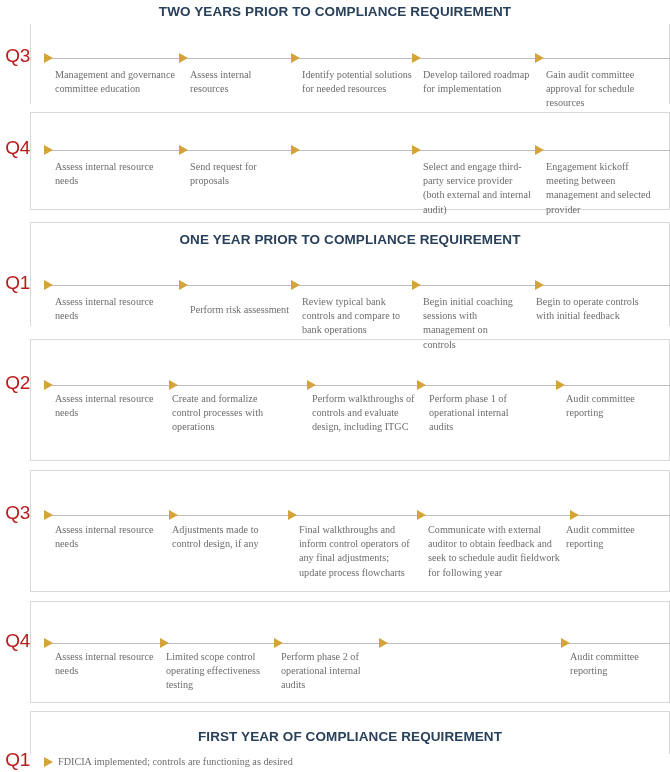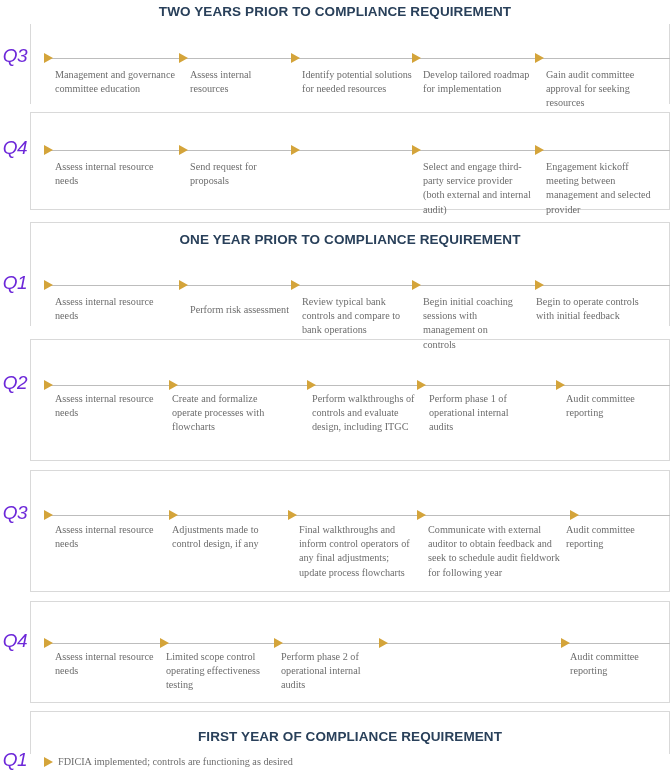--- a/index.html
+++ b/index.html
@@ -42,28 +42,27 @@
     background: transparent;
   }
   .q-box.no-top { border-top: none; }
   .q-box.no-bottom { border-bottom: none; }
 
   
   .q-label {
     position: absolute;
     left: 0px;
     width: 30px;
-    text-align: center;
+    text-align: right;
     font-family: "Liberation Sans", "DejaVu Sans", sans-serif;
     font-size: 19px;
     font-weight: 400;
-    color: #6d28d9;
+    color: #b91c1c;
     letter-spacing: -0.3px;
     line-height: 1;
-    font-style: italic;
   }
 
   
   .axis {
     position: absolute;
     left: 47px;
     right: 0px;
     height: 1px;
     background: #bdbdbd;
   }
@@ -115,21 +114,21 @@
     <div class="marker" style="left:44px;  top:29px;"></div>
     <div class="marker" style="left:179px; top:29px;"></div>
     <div class="marker" style="left:291px; top:29px;"></div>
     <div class="marker" style="left:412px; top:29px;"></div>
     <div class="marker" style="left:535px; top:29px;"></div>
 
     <div class="milestone-text" style="left:55px;  top:44px; width:126px;">Management and governance committee education</div>
     <div class="milestone-text" style="left:190px; top:44px; width:100px;">Assess internal resources</div>
     <div class="milestone-text" style="left:302px; top:44px; width:112px;">Identify potential solutions for needed resources</div>
     <div class="milestone-text" style="left:423px; top:44px; width:108px;">Develop tailored roadmap for implementation</div>
-    <div class="milestone-text" style="left:546px; top:44px; width:116px;">Gain audit committee approval for seeking resources</div>
+    <div class="milestone-text" style="left:546px; top:44px; width:116px;">Gain audit committee approval for schedule resources</div>
   </div>
 
   <div class="q-section" style="top:112px; height:98px;">
     <div class="q-box"></div>
     <div class="q-label" style="top:26px;">Q4</div>
     <div class="axis" style="top:38px;"></div>
 
     <div class="marker" style="left:44px;  top:33px;"></div>
     <div class="marker" style="left:179px; top:33px;"></div>
     <div class="marker" style="left:291px; top:33px;"></div>
@@ -166,21 +165,21 @@
     <div class="q-label" style="top:34px;">Q2</div>
     <div class="axis" style="top:46px;"></div>
 
     <div class="marker" style="left:44px;  top:41px;"></div>
     <div class="marker" style="left:169px; top:41px;"></div>
     <div class="marker" style="left:307px; top:41px;"></div>
     <div class="marker" style="left:417px; top:41px;"></div>
     <div class="marker" style="left:556px; top:41px;"></div>
 
     <div class="milestone-text" style="left:55px;  top:53px; width:110px;">Assess internal resource needs</div>
-    <div class="milestone-text" style="left:172px; top:53px; width:114px;">Create and formalize operate processes with flowcharts</div>
+    <div class="milestone-text" style="left:172px; top:53px; width:114px;">Create and formalize control processes with operations</div>
     <div class="milestone-text" style="left:312px; top:53px; width:104px;">Perform walkthroughs of controls and evaluate design, including ITGC</div>
     <div class="milestone-text" style="left:429px; top:53px; width:104px;">Perform phase 1 of operational internal audits</div>
     <div class="milestone-text" style="left:566px; top:53px; width:100px;">Audit committee reporting</div>
   </div>
 
   <div class="q-section" style="top:470px; height:122px;">
     <div class="q-box"></div>
     <div class="q-label" style="top:33px;">Q3</div>
     <div class="axis" style="top:45px;"></div>
 

